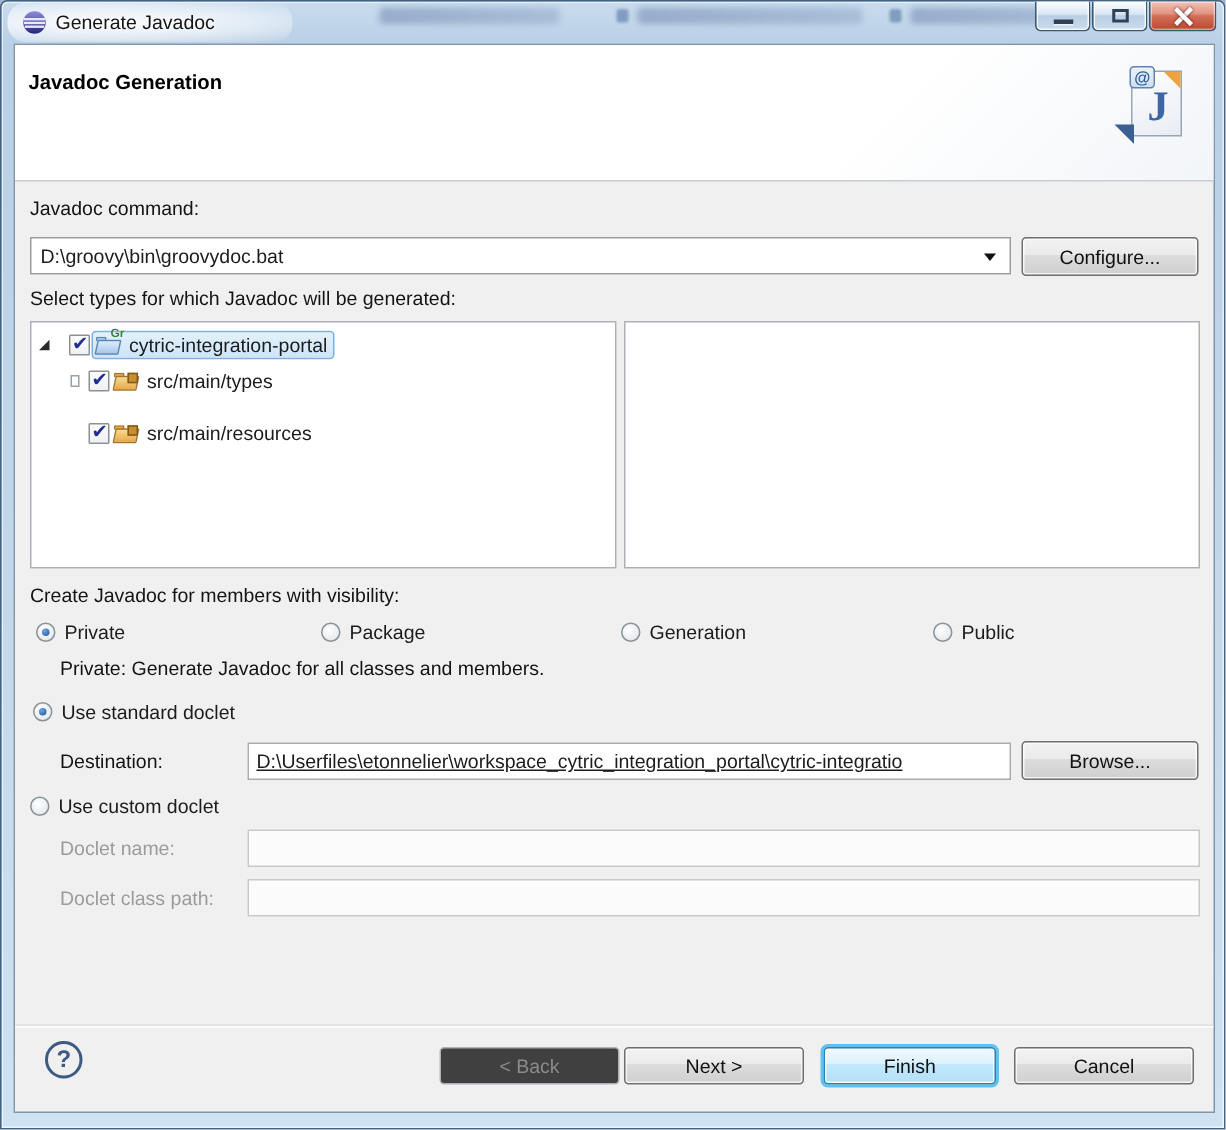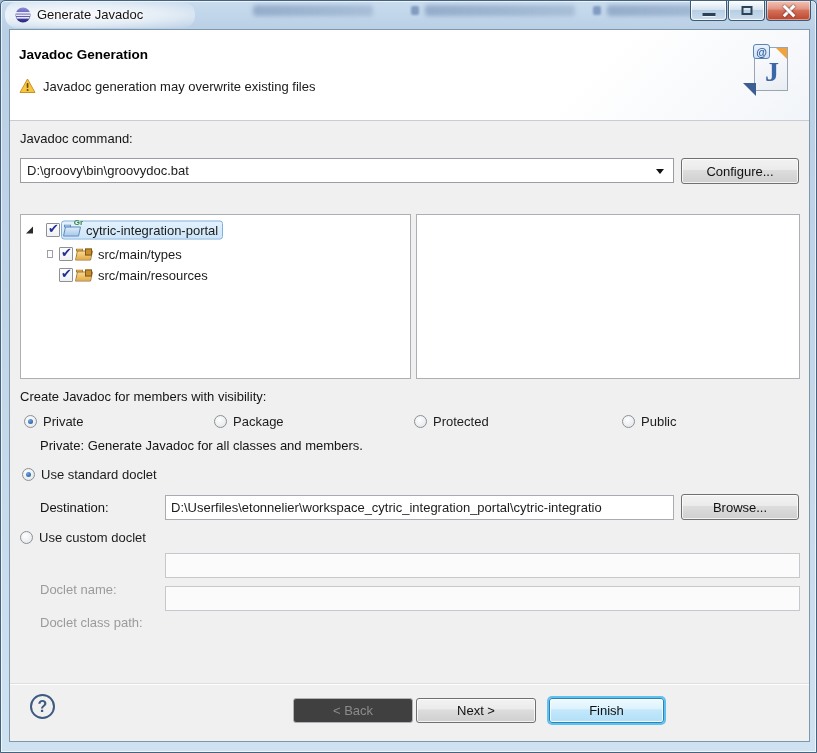--- a/index.html
+++ b/index.html
@@ -55,21 +55,21 @@
   .warn-text { font-size:13px; color:#1a1a1a; white-space:nowrap; }
 
   .wizard-icon { position:absolute; right:19px; top:17px; width:38px; height:47px; }
   .wiz-page { position:absolute; left:2px; top:0; width:34px; height:44px; background:linear-gradient(160deg,#fdfdfe,#e9edf3); border:1px solid #98a5b5; }
   .wiz-fold { position:absolute; right:0; top:0; width:0; height:0; border-left:11px solid transparent; border-top:11px solid #f0a23c; }
   .wiz-j { position:absolute; left:10px; top:8px; font-weight:bold; font-size:28px; color:#3b66a8; font-family:"Liberation Serif","DejaVu Serif",serif; }
   .wiz-at { position:absolute; left:-2px; top:-4px; width:17px; height:15px; background:linear-gradient(180deg,#eaf2fb,#cfe0f2); border:1px solid #5d82b5; border-radius:3px; color:#2f5d9e; font-size:11px; font-weight:bold; text-align:center; line-height:14px; }
   .wiz-pointer { position:absolute; left:-9px; top:36px; width:0; height:0; border-right:13px solid transparent; border-top:13px solid #3d5e91; transform:rotate(90deg); }
 
   .label { position:absolute; white-space:nowrap; color:#141414; }
-  .label.disabled { color:#9b9b9b;margin-top:24px; }
+  .label.disabled { color:#9b9b9b; }
 
   
   .combo { position:absolute; left:10px; top:128px; width:654px; height:25px; background:#fff; border:1px solid #999da1; display:flex; align-items:center; }
   .combo-text { padding-left:6px; white-space:nowrap; overflow:hidden; }
   .combo-arrow { position:absolute; right:9px; top:10px; width:0; height:0; border-left:4px solid transparent; border-right:4px solid transparent; border-top:5px solid #111; }
 
   .textfield { position:absolute; height:25px; background:#fff; border:1px solid #a8acb0; display:flex; align-items:center; padding:0 5px; white-space:nowrap; overflow:hidden; }
   .textfield.disabled { background:#fbfbfb; border-color:#c5c9cd; }
 
   
@@ -151,45 +151,38 @@
       <div class="win-btn close">
           <div class="glyph-x"></div>
         </div>
     </div>
   </div>
 
   <div class="content">
 
     <div class="header">
       <div class="header-title">Javadoc Generation</div>
-      <div class="warn-row">
-        <svg class="warn-icon" viewBox="0 0 17 16">
-          <path d="M8.5 1 L16 14.5 L1 14.5 Z" fill="#f7c63f" stroke="#c9912c" stroke-width="1" stroke-linejoin="round"></path>
-          <rect x="7.7" y="5" width="1.7" height="5" rx="0.8" fill="#6b4a08"></rect>
-          <circle cx="8.55" cy="12" r="1" fill="#6b4a08"></circle>
-        </svg>
-        <span class="warn-text">Javadoc generation may overwrite existing files</span>
-      </div>
       <div class="wizard-icon">
         <div class="wiz-page">
           <div class="wiz-fold"></div>
           <div class="wiz-j">J</div>
           <div class="wiz-at">@</div>
         </div>
         <div class="wiz-pointer"></div>
       </div>
     </div>
 
     <div class="label" style="left:10px; top:101px;">Javadoc command:</div>
     <div class="combo">
       <span class="combo-text">D:\groovy\bin\groovydoc.bat</span>
       <span class="combo-arrow"></span>
     </div>
     <button class="btn" style="left:671px; top:128px; width:118px;">Configure...</button>
 
+    <div class="label" style="left:10px; top:161px;">Select types for which Javadoc will be generated:</div>
 
     <div class="panel left">
       <div class="tree-row" style="top:3px;">
         <span class="arrow-expanded" style="left:5px;"></span>
         <span class="checkbox checked" style="left:25px;"></span>
         <span class="tree-group selected" style="left:40px;">
           <span class="folder-icon groovy">
             <span class="folder-tab"></span>
               <span class="folder-base"></span>
           </span>
@@ -200,21 +193,21 @@
         <span class="arrow-collapsed" style="left:26px;"></span>
         <span class="checkbox checked" style="left:38px;"></span>
         <span class="tree-group" style="left:53px;">
           <span class="folder-icon pkg">
             <span class="folder-tab"></span>
               <span class="folder-base"></span>
           </span>
           <span class="tree-label">src/main/types</span>
         </span>
       </div>
-      <div class="tree-row" style="top:48px;">
+      <div class="tree-row" style="top:62px;">
         <span class="checkbox checked" style="left:38px;"></span>
         <span class="tree-group" style="left:53px;">
           <span class="folder-icon pkg">
             <span class="folder-tab"></span>
               <span class="folder-base"></span>
           </span>
           <span class="tree-label">src/main/resources</span>
         </span>
       </div>
     </div>
@@ -224,34 +217,34 @@
     <div class="radio-item selected" style="left:14px; top:384px;">
       <span class="radio-circle"></span>
       <span>Private</span>
     </div>
     <div class="radio-item" style="left:204px; top:384px;">
       <span class="radio-circle"></span>
       <span>Package</span>
     </div>
     <div class="radio-item" style="left:404px; top:384px;">
       <span class="radio-circle"></span>
-      <span>Protected</span>
+      <span>Generation</span>
     </div>
     <div class="radio-item" style="left:612px; top:384px;">
       <span class="radio-circle"></span>
       <span>Public</span>
     </div>
     <div class="label" style="left:30px; top:408px;">Private: Generate Javadoc for all classes and members.</div>
 
     <div class="radio-item selected" style="left:12px; top:437px;">
       <span class="radio-circle"></span>
       <span>Use standard doclet</span>
     </div>
     <div class="label" style="left:30px; top:470px;">Destination:</div>
-    <div class="textfield" style="left:155px; top:465px; width:509px;">
+    <div class="textfield" style="left:155px; top:465px; width:509px;text-decoration:underline;">
       <span>D:\Userfiles\etonnelier\workspace_cytric_integration_portal\cytric-integratio</span>
     </div>
     <button class="btn" style="left:671px; top:464px; width:118px;">Browse...</button>
 
     <div class="radio-item" style="left:10px; top:500px;">
       <span class="radio-circle"></span>
       <span>Use custom doclet</span>
     </div>
     <div class="label disabled" style="left:30px; top:528px;">Doclet name:</div>
     <div class="textfield disabled" style="left:155px; top:523px; width:635px;">
@@ -261,16 +254,17 @@
     <div class="textfield disabled" style="left:155px; top:556px; width:635px;">
       <span></span>
     </div>
 
     <div class="footer-sep"></div>
     <div class="footer">
       <button class="help-btn">?</button>
       <button class="btn disabled" style="left:283px; top:13px; width:120px; height:25px;">&lt; Back</button>
       <button class="btn" style="left:406px; top:13px; width:120px; height:25px;">Next &gt;</button>
       <button class="btn default" style="left:539px; top:13px; width:115px; height:25px;">Finish</button>
+      <button class="btn" style="left:666px; top:13px; width:120px; height:25px;">Cancel</button>
     </div>
 
   </div>
 </div>
 
 </body></html>

